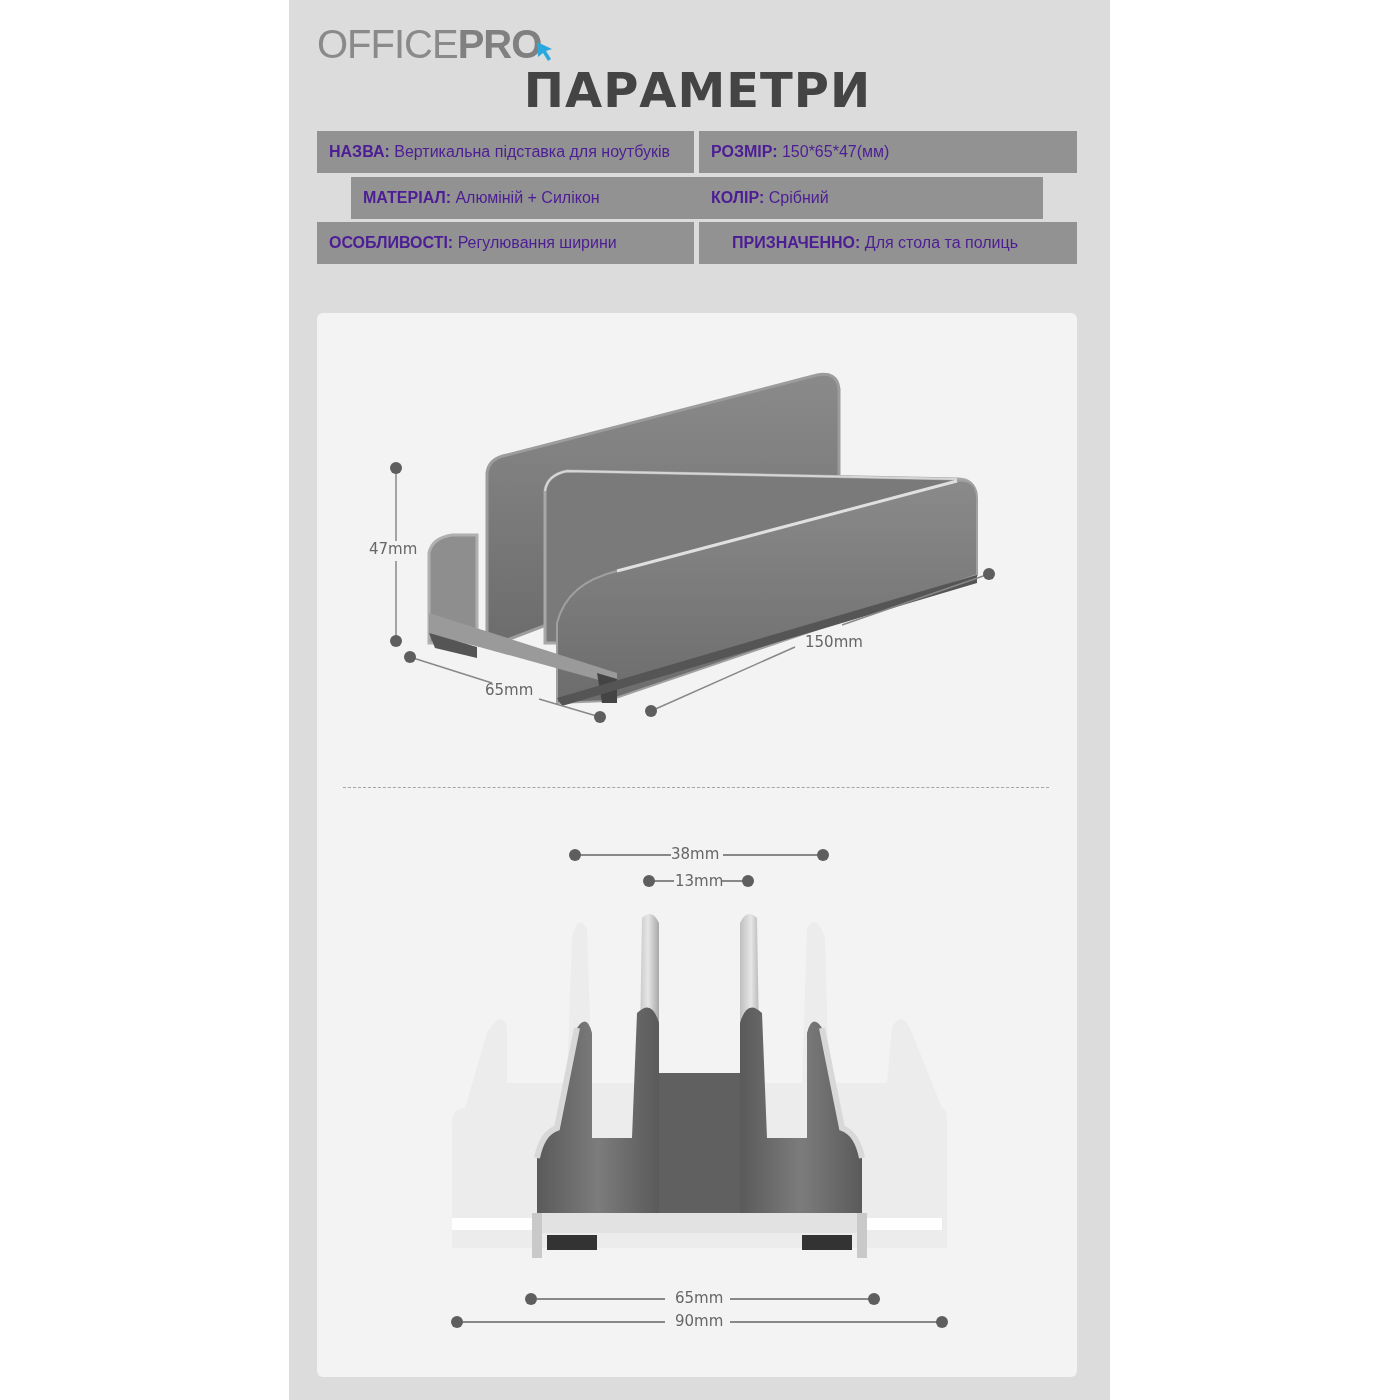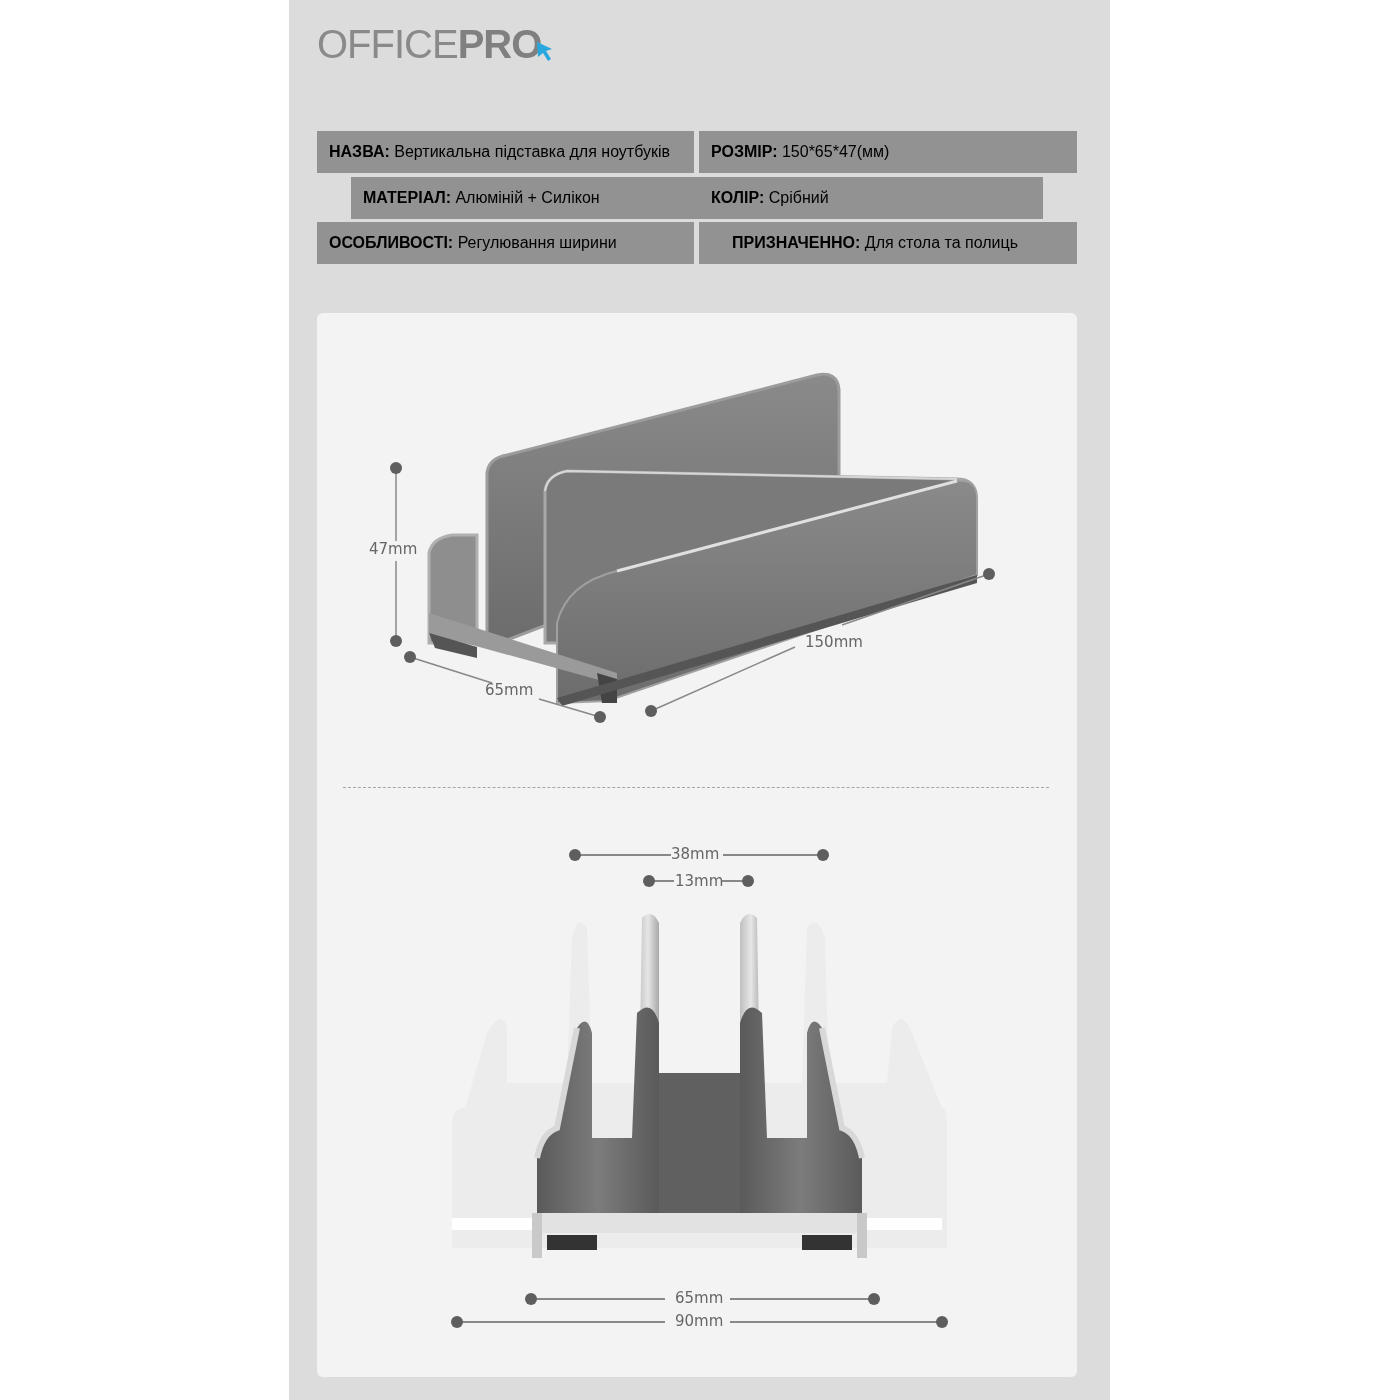--- a/index.html
+++ b/index.html
@@ -5,41 +5,42 @@
   html, body { margin:0; padding:0; }
   body { width:1400px; height:1400px; background:#ffffff; position:relative; overflow:hidden; font-family:"Liberation Sans", sans-serif; }
   .panel { position:absolute; left:289px; top:0; width:821px; height:1400px; background:#dcdcdc; }
   .logo { position:absolute; left:28px; top:22px; font-size:40px; letter-spacing:-1px; color:#8a8a8a; font-family:"Liberation Sans", sans-serif; line-height:44px; }
   .logo .light { font-weight:normal;margin-top:8px; }
   .logo .bold { font-weight:bold; color:#808080; }
   .logo .cursor { position:absolute; right:-14px; top:18px; width:20px; height:22px; }
   .title { position:absolute; left:0; width:821px; top:62px; text-align:center; padding-left:0; font-size:48px; font-weight:bold; color:#444; font-family:"DejaVu Sans", sans-serif; letter-spacing:1px; }
   .title span{ position:relative; left:-2px; }
   .specs { position:absolute; left:28px; top:131px; width:760px; }
-  .spec { position:absolute; height:42px; background:#929292; color:#000000; font-size:16px; line-height:42px; padding-left:12px; box-sizing:border-box; white-space:nowrap; overflow:hidden; }
+  .spec { position:absolute; height:42px; background:#929292; color:#4c1d95; font-size:16px; line-height:42px; padding-left:12px; box-sizing:border-box; white-space:nowrap; overflow:hidden; }
   .spec b { font-weight:bold; }
   .card { position:absolute; left:28px; top:313px; width:760px; height:1064px; background:#f3f3f3; border-radius:6px; }
   .divider { position:absolute; left:26px; top:474px; width:706px; border-top:1px dashed #a5a5a5; }
   .dim-text { position:absolute; font-family:"DejaVu Sans", sans-serif; font-size:15px; color:#666; white-space:nowrap; }
   .dot { position:absolute; width:12px; height:12px; border-radius:50%; background:#5e5e5e; }
   .hline { position:absolute; height:2px; background:#888; }
   svg { position:absolute; }
 </style>
 </head>
 <body>
 
 <div class="panel">
 
   <div class="logo">
     <span class="light">OFFICE</span><span class="bold">PRO</span>
     <svg class="cursor" viewBox="0 0 20 22" width="20" height="22">
       <path d="M2 2 L17 9 L11 11 L16 19 L13 21 L8 13 L3 17 Z" fill="#29a8e0"></path>
     </svg>
   </div>
 
+  <div class="title"><span>ПАРАМЕТРИ</span></div>
 
   <div class="specs">
     <div class="spec" style="left:0;top:0;width:377px;"><b>НАЗВА:</b><span> Вертикальна підставка для ноутбуків</span></div>
     <div class="spec" style="left:382px;top:0;width:378px;"><b>РОЗМІР:</b><span> 150*65*47(мм)</span></div>
     <div class="spec" style="left:0;top:46px;width:377px;margin-left:34px;"><b>МАТЕРІАЛ:</b><span> Алюміній + Силікон</span></div>
     <div class="spec" style="left:382px;top:46px;width:344px;"><b>КОЛІР:</b><span> Срібний</span></div>
     <div class="spec" style="left:0;top:91px;width:377px;"><b>ОСОБЛИВОСТІ:</b><span> Регулювання ширини</span></div>
     <div class="spec" style="left:382px;top:91px;width:378px;padding-left:33px;"><b>ПРИЗНАЧЕННО:</b><span> Для стола та полиць</span></div>
   </div>
 

